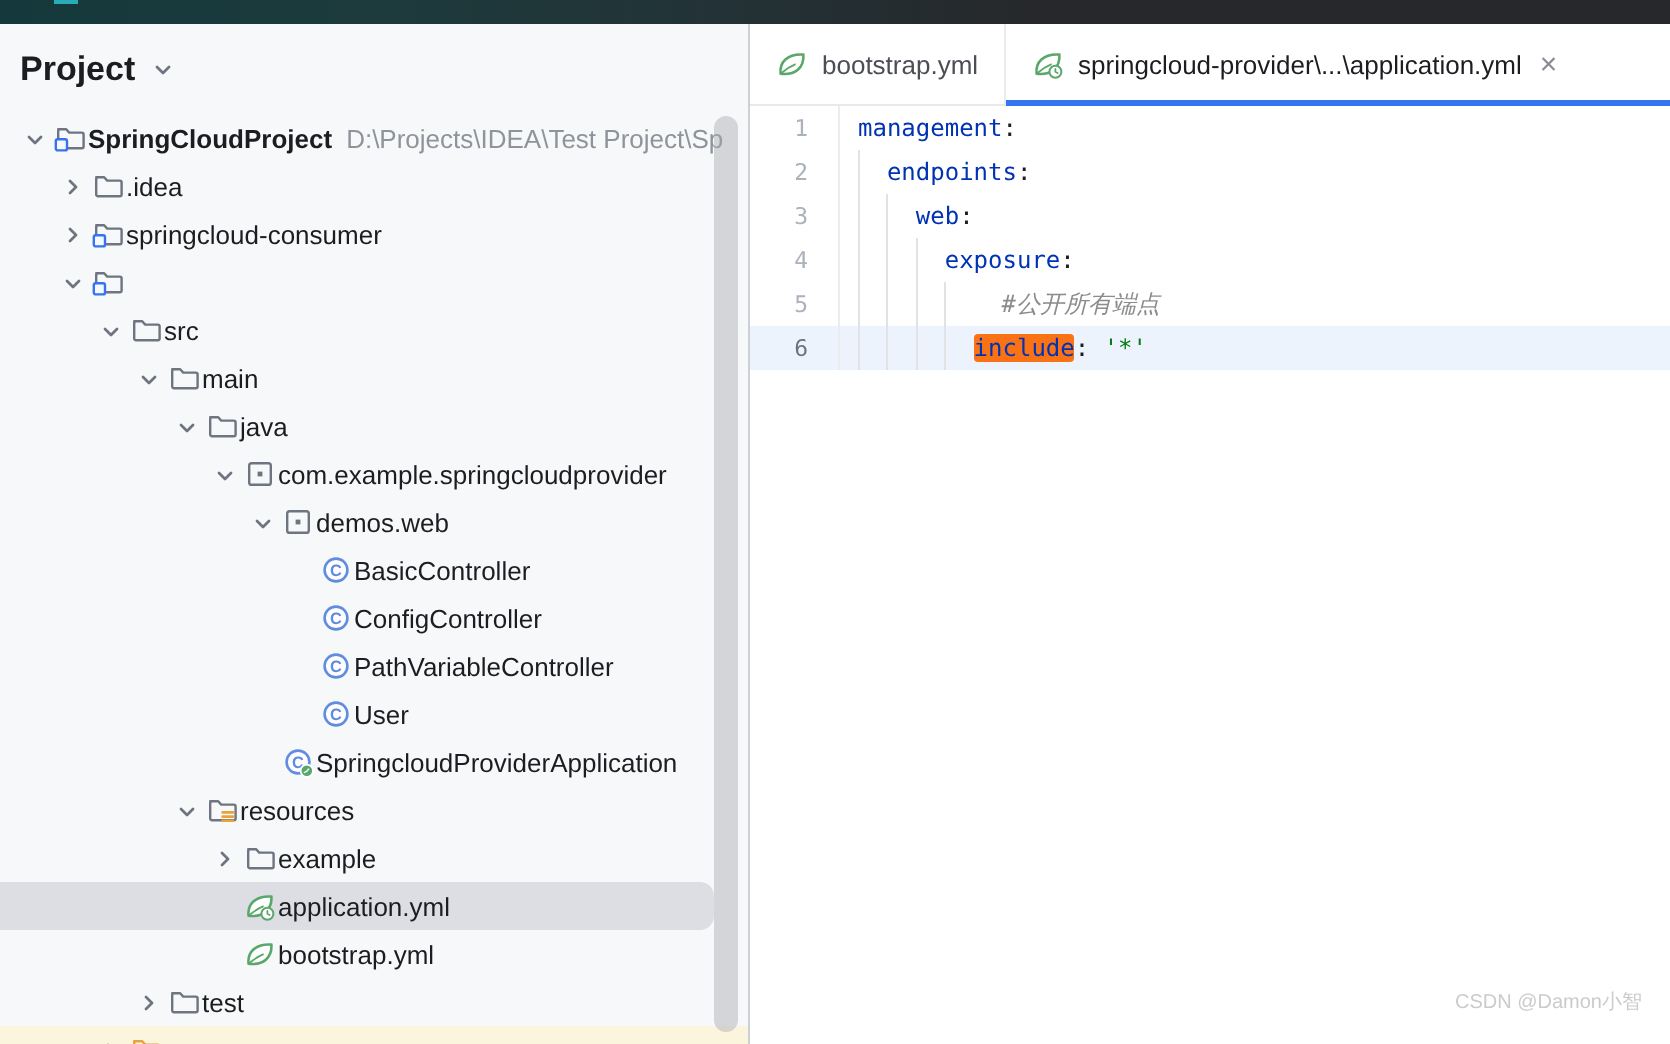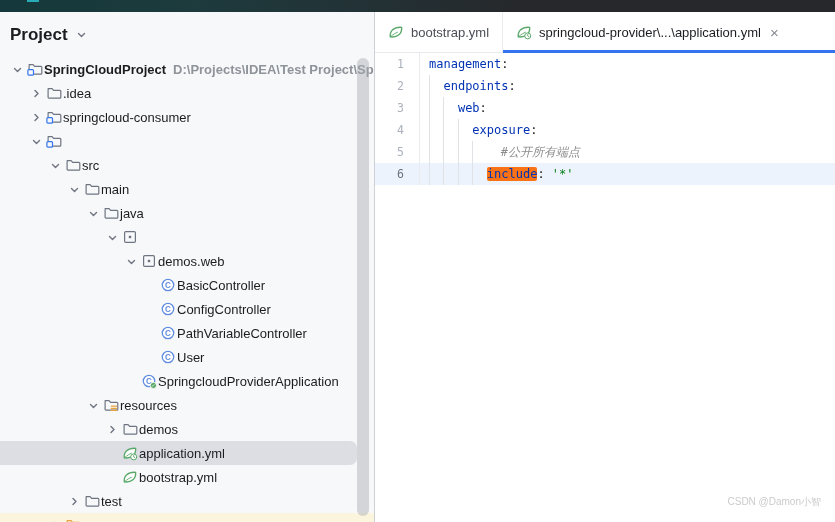--- a/index.html
+++ b/index.html
@@ -28,21 +28,21 @@
   .tree { position:relative; }
   .tree-row {
     height:24px; display:flex; align-items:center; white-space:nowrap;
     font-size:13px; color:#1B1D21; overflow:hidden;
   }
   .tree-row.selected { width:357px; background:#DCDEE3; border-radius:0 7px 7px 0; }
   .chev { width:18px; height:16px; flex:0 0 18px; display:flex; align-items:center; justify-content:center; }
   .ticon { width:18px; height:16px; flex:0 0 18px; display:flex; align-items:center; justify-content:center; }
   .tlabel { margin-left:0;text-align:center; }
   .tlabel.bold { font-weight:bold; }
-  .tpath { color:#8F939A; margin-left:7px; font-weight:bold; }
+  .tpath { color:#8F939A; margin-left:7px; font-weight:normal; }
   .scrollbar-thumb {
     position:absolute; right:5px; top:46px; width:12px; height:458px;
     background:rgba(166,170,178,0.45); border-radius:7px;
   }
   .partial-row {
     position:absolute; left:0; bottom:0; width:374px; height:9px;
     background:#FBF5DE; overflow:hidden;
   }
   .partial-row .tree-row { background:transparent; }
 
@@ -262,20 +262,21 @@
       <span class="chev">
           <svg width="13" height="13" viewBox="0 0 13 13">
             <use href="#i-chev-down"></use>
           </svg>
         </span>
       <span class="ticon">
           <svg width="16" height="16" viewBox="0 0 16 16">
             <use href="#i-package"></use>
           </svg>
         </span>
+      <span class="tlabel">com.example.springcloudprovider</span>
     </div>
 
     <div class="tree-row" style="padding-left:122px">
       <span class="chev">
           <svg width="13" height="13" viewBox="0 0 13 13">
             <use href="#i-chev-down"></use>
           </svg>
         </span>
       <span class="ticon">
           <svg width="16" height="16" viewBox="0 0 16 16">
@@ -353,21 +354,21 @@
       <span class="chev">
           <svg width="13" height="13" viewBox="0 0 13 13">
             <use href="#i-chev-right"></use>
           </svg>
         </span>
       <span class="ticon">
           <svg width="16" height="16" viewBox="0 0 16 16">
             <use href="#i-folder"></use>
           </svg>
         </span>
-      <span class="tlabel">demos</span>
+      <span class="tlabel">example</span>
     </div>
 
     <div class="tree-row selected" style="padding-left:103px">
       <span class="chev"></span>
       <span class="ticon">
           <svg width="16" height="16" viewBox="0 0 16 16">
             <use href="#i-leaf-clock"></use>
           </svg>
         </span>
       <span class="tlabel">application.yml</span>

